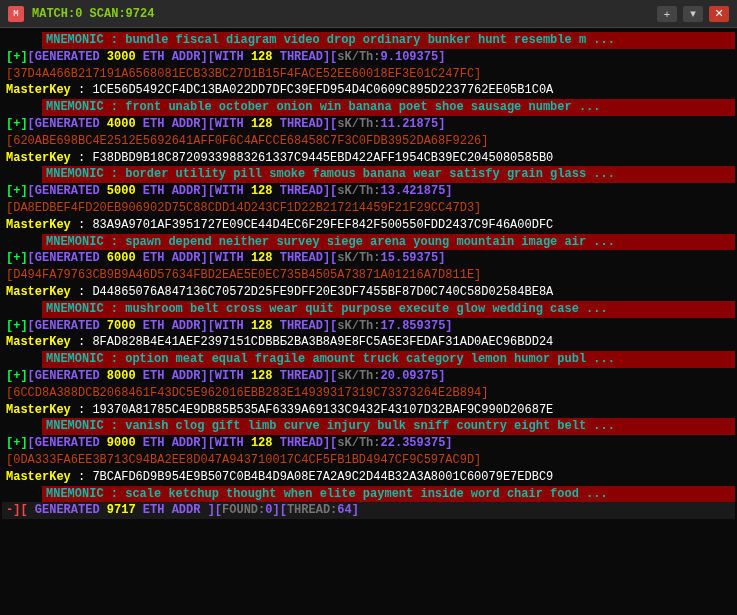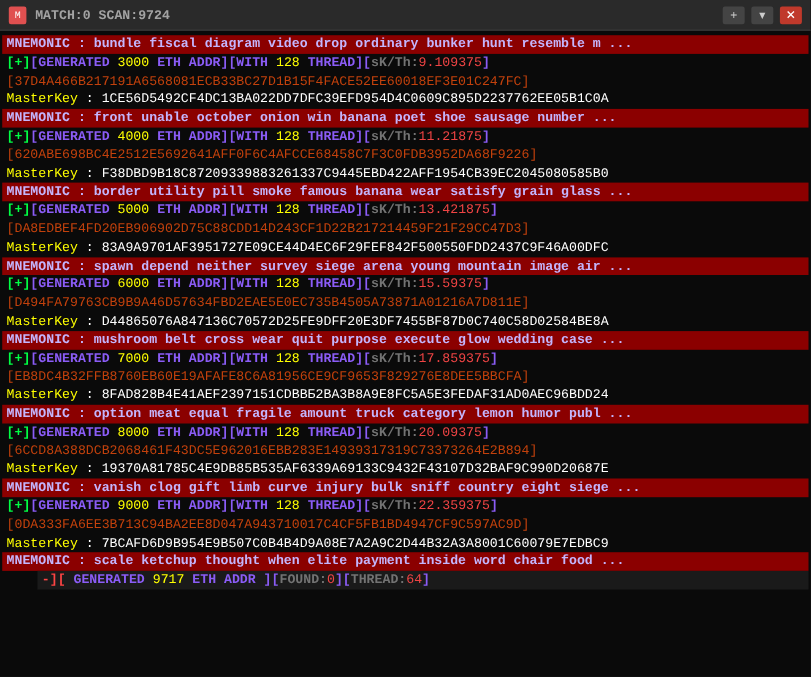--- a/index.html
+++ b/index.html
@@ -31,21 +31,21 @@
       height: 16px;
       background: #e05050;
       border-radius: 2px;
       display: flex;
       align-items: center;
       justify-content: center;
       font-size: 9px;
       color: white;
     }
     .title-text {
-      color: #a3a3a3;
+      color: #84cc16;
       font-size: 12px;
       font-weight: bold;
     }
     .title-bar-controls {
       display: flex;
       gap: 6px;
       align-items: center;
     }
     .ctrl-btn {
       background: #444;
@@ -80,39 +80,39 @@
       padding: 4px 2px;
     }
     .line {
       padding: 0 4px;
       line-height: 1.4;
       white-space: nowrap;
       overflow: hidden;
     }
     .mnemonic-line {
       background: #8b0000;
-      color: #c4b5fd;
+      color: #14b8a6;
       font-weight: bold;
+      margin-left: 40px;
     }
     .addr-line {
       color: #c2410c;
     }
     .masterkey-line {
       color: #cccc00;
     }
     .status-line {
       background: #1a1a1a;
       color: #d0d0d0;
-      margin-left: 32px;
     }
     .tag-green { color: #00ff44; font-weight: bold; }
     .tag-cyan { color: #8b5cf6; font-weight: bold; }
-    .tag-yellow { color: #ffff00; font-weight: normal; }
+    .tag-yellow { color: #ffff00; font-weight: bold; }
     .tag-red { color: #ff4444; font-weight: bold; }
-    .tag-white { color: #ef4444; font-weight: normal; }
+    .tag-white { color: #8b5cf6; font-weight: bold; }
     .tag-orange { color: #737373; font-weight: bold; }
     .val-white { color: #ffffff; }
   </style>
 </head>
 <body>
 
 <div class="title-bar">
   <div class="title-bar-left">
     <div class="title-icon">M</div>
     <span class="title-text">MATCH:0 SCAN:9724</span>
@@ -136,25 +136,24 @@
     <div class="line mnemonic-line">MNEMONIC : border utility pill smoke famous banana wear satisfy grain glass ...</div>
     <div class="line"><span class="tag-green">[+]</span><span class="tag-cyan">[GENERATED </span><span class="tag-yellow">5000</span><span class="tag-cyan"> ETH ADDR</span><span class="tag-cyan">][WITH </span><span class="tag-yellow">128</span><span class="tag-cyan"> THREAD</span><span class="tag-cyan">][</span><span class="tag-orange">sK/Th:</span><span class="tag-white">13.421875</span><span class="tag-cyan">]</span></div>
     <div class="line addr-line">[DA8EDBEF4FD20EB906902D75C88CDD14D243CF1D22B217214459F21F29CC47D3]</div>
     <div class="line masterkey-line"><span class="tag-yellow">MasterKey</span><span class="val-white"> :  83A9A9701AF3951727E09CE44D4EC6F29FEF842F500550FDD2437C9F46A00DFC</span></div>
     <div class="line mnemonic-line">MNEMONIC : spawn depend neither survey siege arena young mountain image air ...</div>
     <div class="line"><span class="tag-green">[+]</span><span class="tag-cyan">[GENERATED </span><span class="tag-yellow">6000</span><span class="tag-cyan"> ETH ADDR</span><span class="tag-cyan">][WITH </span><span class="tag-yellow">128</span><span class="tag-cyan"> THREAD</span><span class="tag-cyan">][</span><span class="tag-orange">sK/Th:</span><span class="tag-white">15.59375</span><span class="tag-cyan">]</span></div>
     <div class="line addr-line">[D494FA79763CB9B9A46D57634FBD2EAE5E0EC735B4505A73871A01216A7D811E]</div>
     <div class="line masterkey-line"><span class="tag-yellow">MasterKey</span><span class="val-white"> :  D44865076A847136C70572D25FE9DFF20E3DF7455BF87D0C740C58D02584BE8A</span></div>
     <div class="line mnemonic-line">MNEMONIC : mushroom belt cross wear quit purpose execute glow wedding case ...</div>
     <div class="line"><span class="tag-green">[+]</span><span class="tag-cyan">[GENERATED </span><span class="tag-yellow">7000</span><span class="tag-cyan"> ETH ADDR</span><span class="tag-cyan">][WITH </span><span class="tag-yellow">128</span><span class="tag-cyan"> THREAD</span><span class="tag-cyan">][</span><span class="tag-orange">sK/Th:</span><span class="tag-white">17.859375</span><span class="tag-cyan">]</span></div>
-    <div class="line addr-line">[EB8DC4B32FFB8760EB60E19AFAFE8C6A81956CE9CF9653F829276E8DEE5BBCFA]</div>
     <div class="line masterkey-line"><span class="tag-yellow">MasterKey</span><span class="val-white"> :  8FAD828B4E41AEF2397151CDBBБ2BA3B8A9E8FC5A5E3FEDAF31AD0AEC96BDD24</span></div>
     <div class="line mnemonic-line">MNEMONIC : option meat equal fragile amount truck category lemon humor publ ...</div>
     <div class="line"><span class="tag-green">[+]</span><span class="tag-cyan">[GENERATED </span><span class="tag-yellow">8000</span><span class="tag-cyan"> ETH ADDR</span><span class="tag-cyan">][WITH </span><span class="tag-yellow">128</span><span class="tag-cyan"> THREAD</span><span class="tag-cyan">][</span><span class="tag-orange">sK/Th:</span><span class="tag-white">20.09375</span><span class="tag-cyan">]</span></div>
     <div class="line addr-line">[6CCD8A388DCB2068461F43DC5E962016EBB283E14939317319C73373264E2B894]</div>
     <div class="line masterkey-line"><span class="tag-yellow">MasterKey</span><span class="val-white"> :  19370A81785C4E9DB85B535AF6339A69133C9432F43107D32BAF9C990D20687E</span></div>
-    <div class="line mnemonic-line">MNEMONIC : vanish clog gift limb curve injury bulk sniff country eight siege ...</div>
+    <div class="line mnemonic-line">MNEMONIC : vanish clog gift limb curve injury bulk sniff country eight belt ...</div>
     <div class="line"><span class="tag-green">[+]</span><span class="tag-cyan">[GENERATED </span><span class="tag-yellow">9000</span><span class="tag-cyan"> ETH ADDR</span><span class="tag-cyan">][WITH </span><span class="tag-yellow">128</span><span class="tag-cyan"> THREAD</span><span class="tag-cyan">][</span><span class="tag-orange">sK/Th:</span><span class="tag-white">22.359375</span><span class="tag-cyan">]</span></div>
     <div class="line addr-line">[0DA333FA6EE3B713C94BA2EE8D047A943710017C4CF5FB1BD4947CF9C597AC9D]</div>
     <div class="line masterkey-line"><span class="tag-yellow">MasterKey</span><span class="val-white"> :  7BCAFD6D9B954E9B507C0B4B4D9A08E7A2A9C2D44B32A3A8001C60079E7EDBC9</span></div>
     <div class="line mnemonic-line">MNEMONIC : scale ketchup thought when elite payment inside word chair food ...</div>
     <div class="line status-line"><span class="tag-red">-][</span><span class="tag-cyan"> GENERATED </span><span class="tag-yellow">9717</span><span class="tag-cyan"> ETH ADDR </span><span class="tag-cyan">][</span><span class="tag-orange">FOUND:</span><span class="tag-white">0</span><span class="tag-cyan">][</span><span class="tag-orange">THREAD:</span><span class="tag-white">64</span><span class="tag-cyan">]</span></div>
   </div>
 
 </body></html>

